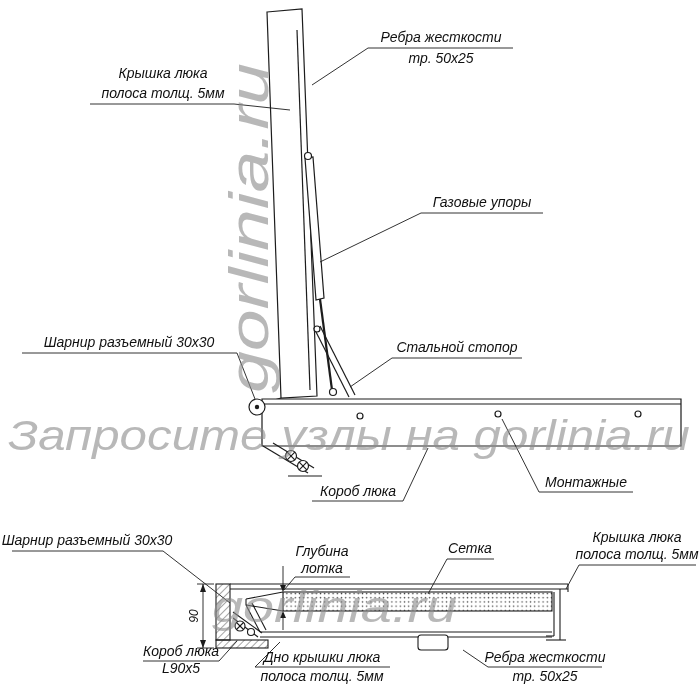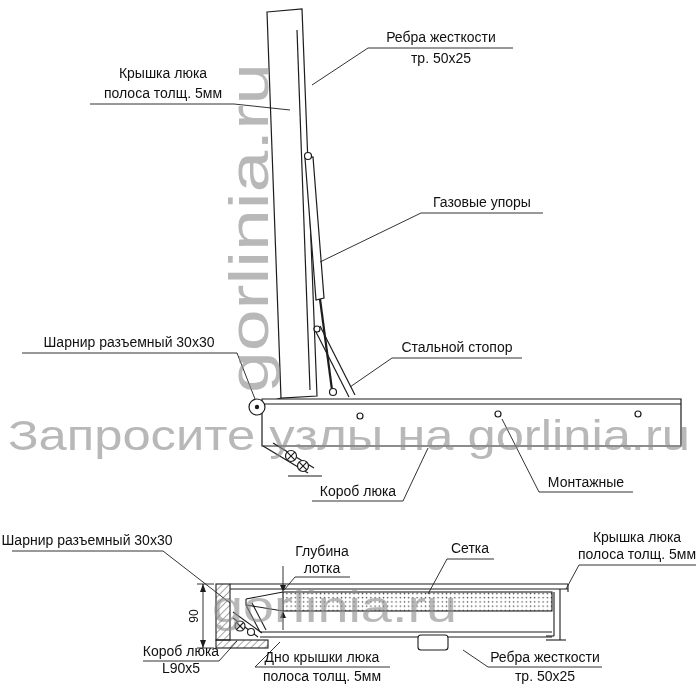--- a/index.html
+++ b/index.html
@@ -1,17 +1,17 @@
 <!DOCTYPE html>
 <html><head>
 <meta charset="utf-8">
 <style>
   html,body{margin:0;padding:0;background:#ffffff;}
   .canvas{position:relative;width:700px;height:700px;background:#ffffff;overflow:hidden;
-          font-family:"Liberation Sans", sans-serif;}
+          font-family:"Liberation Sans", sans-serif;font-style:italic;}
   svg{display:block;}
   text{font-family:"Liberation Sans", sans-serif;}
   .lbl{font-size:14px;fill:#101010;}
   .dim{font-size:12px;fill:#101010;}
   .wm{fill:#8c8c8c;fill-opacity:0.62;}
 </style>
 </head>
 <body>
 
 <div class="canvas">

